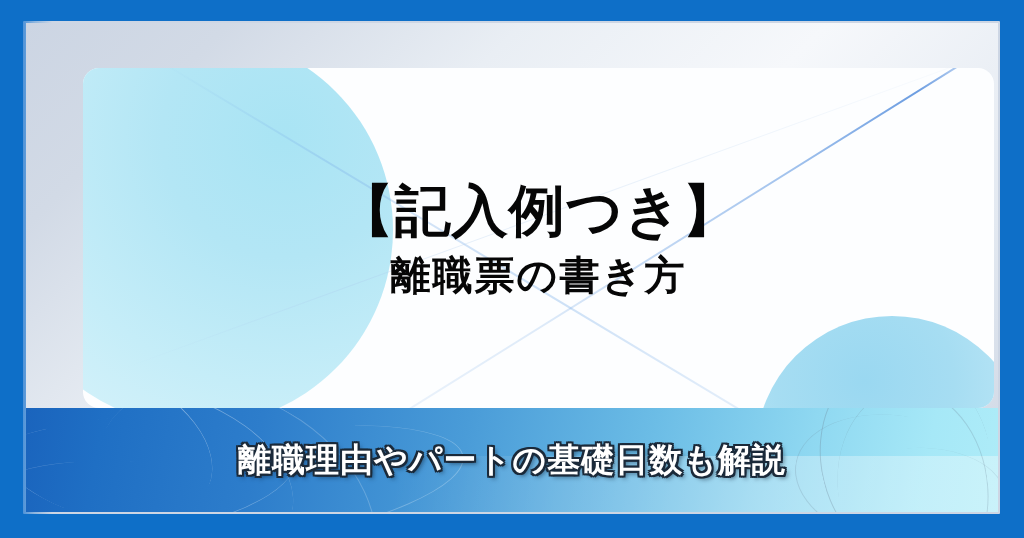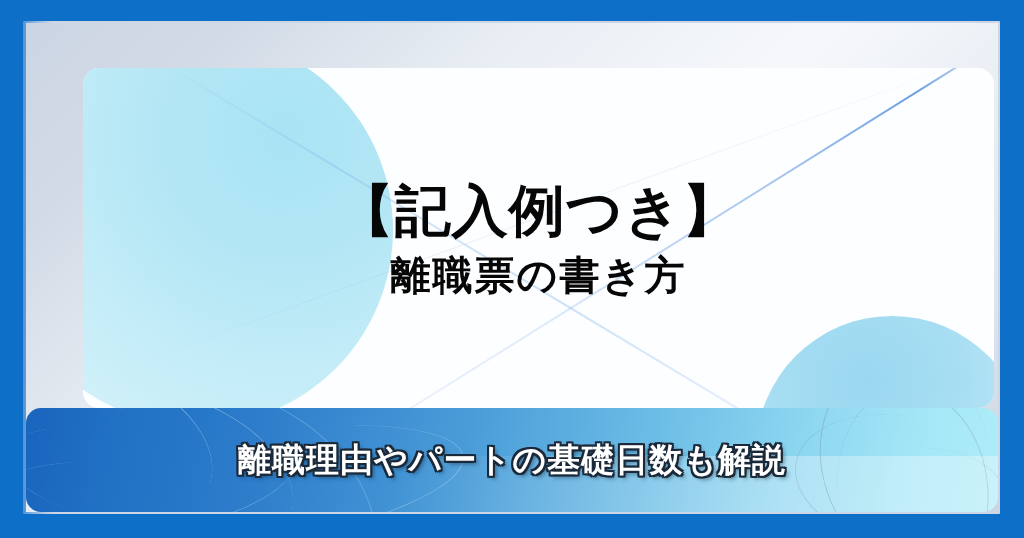--- a/index.html
+++ b/index.html
@@ -122,21 +122,20 @@
     background:linear-gradient(100deg,
         #1a64bd 0%,
         #1f6fc4 8%,
         #2d7dcb 24%,
         #4a9cd8 45%,
         #6cbde6 64%,
         #8fd8f1 80%,
         #a6e8f7 92%,
         #aeecf8 100%);
     overflow:hidden;
-    border-radius:15px;
   }
   
   #banner-sheen {
     position:absolute; left:0; top:48px;
     width:972px; height:56px;
     background:linear-gradient(100deg,
         rgba(255,255,255,0) 0%,
         rgba(255,255,255,0) 38%,
         rgba(255,255,255,.16) 58%,
         rgba(255,255,255,.30) 76%,

